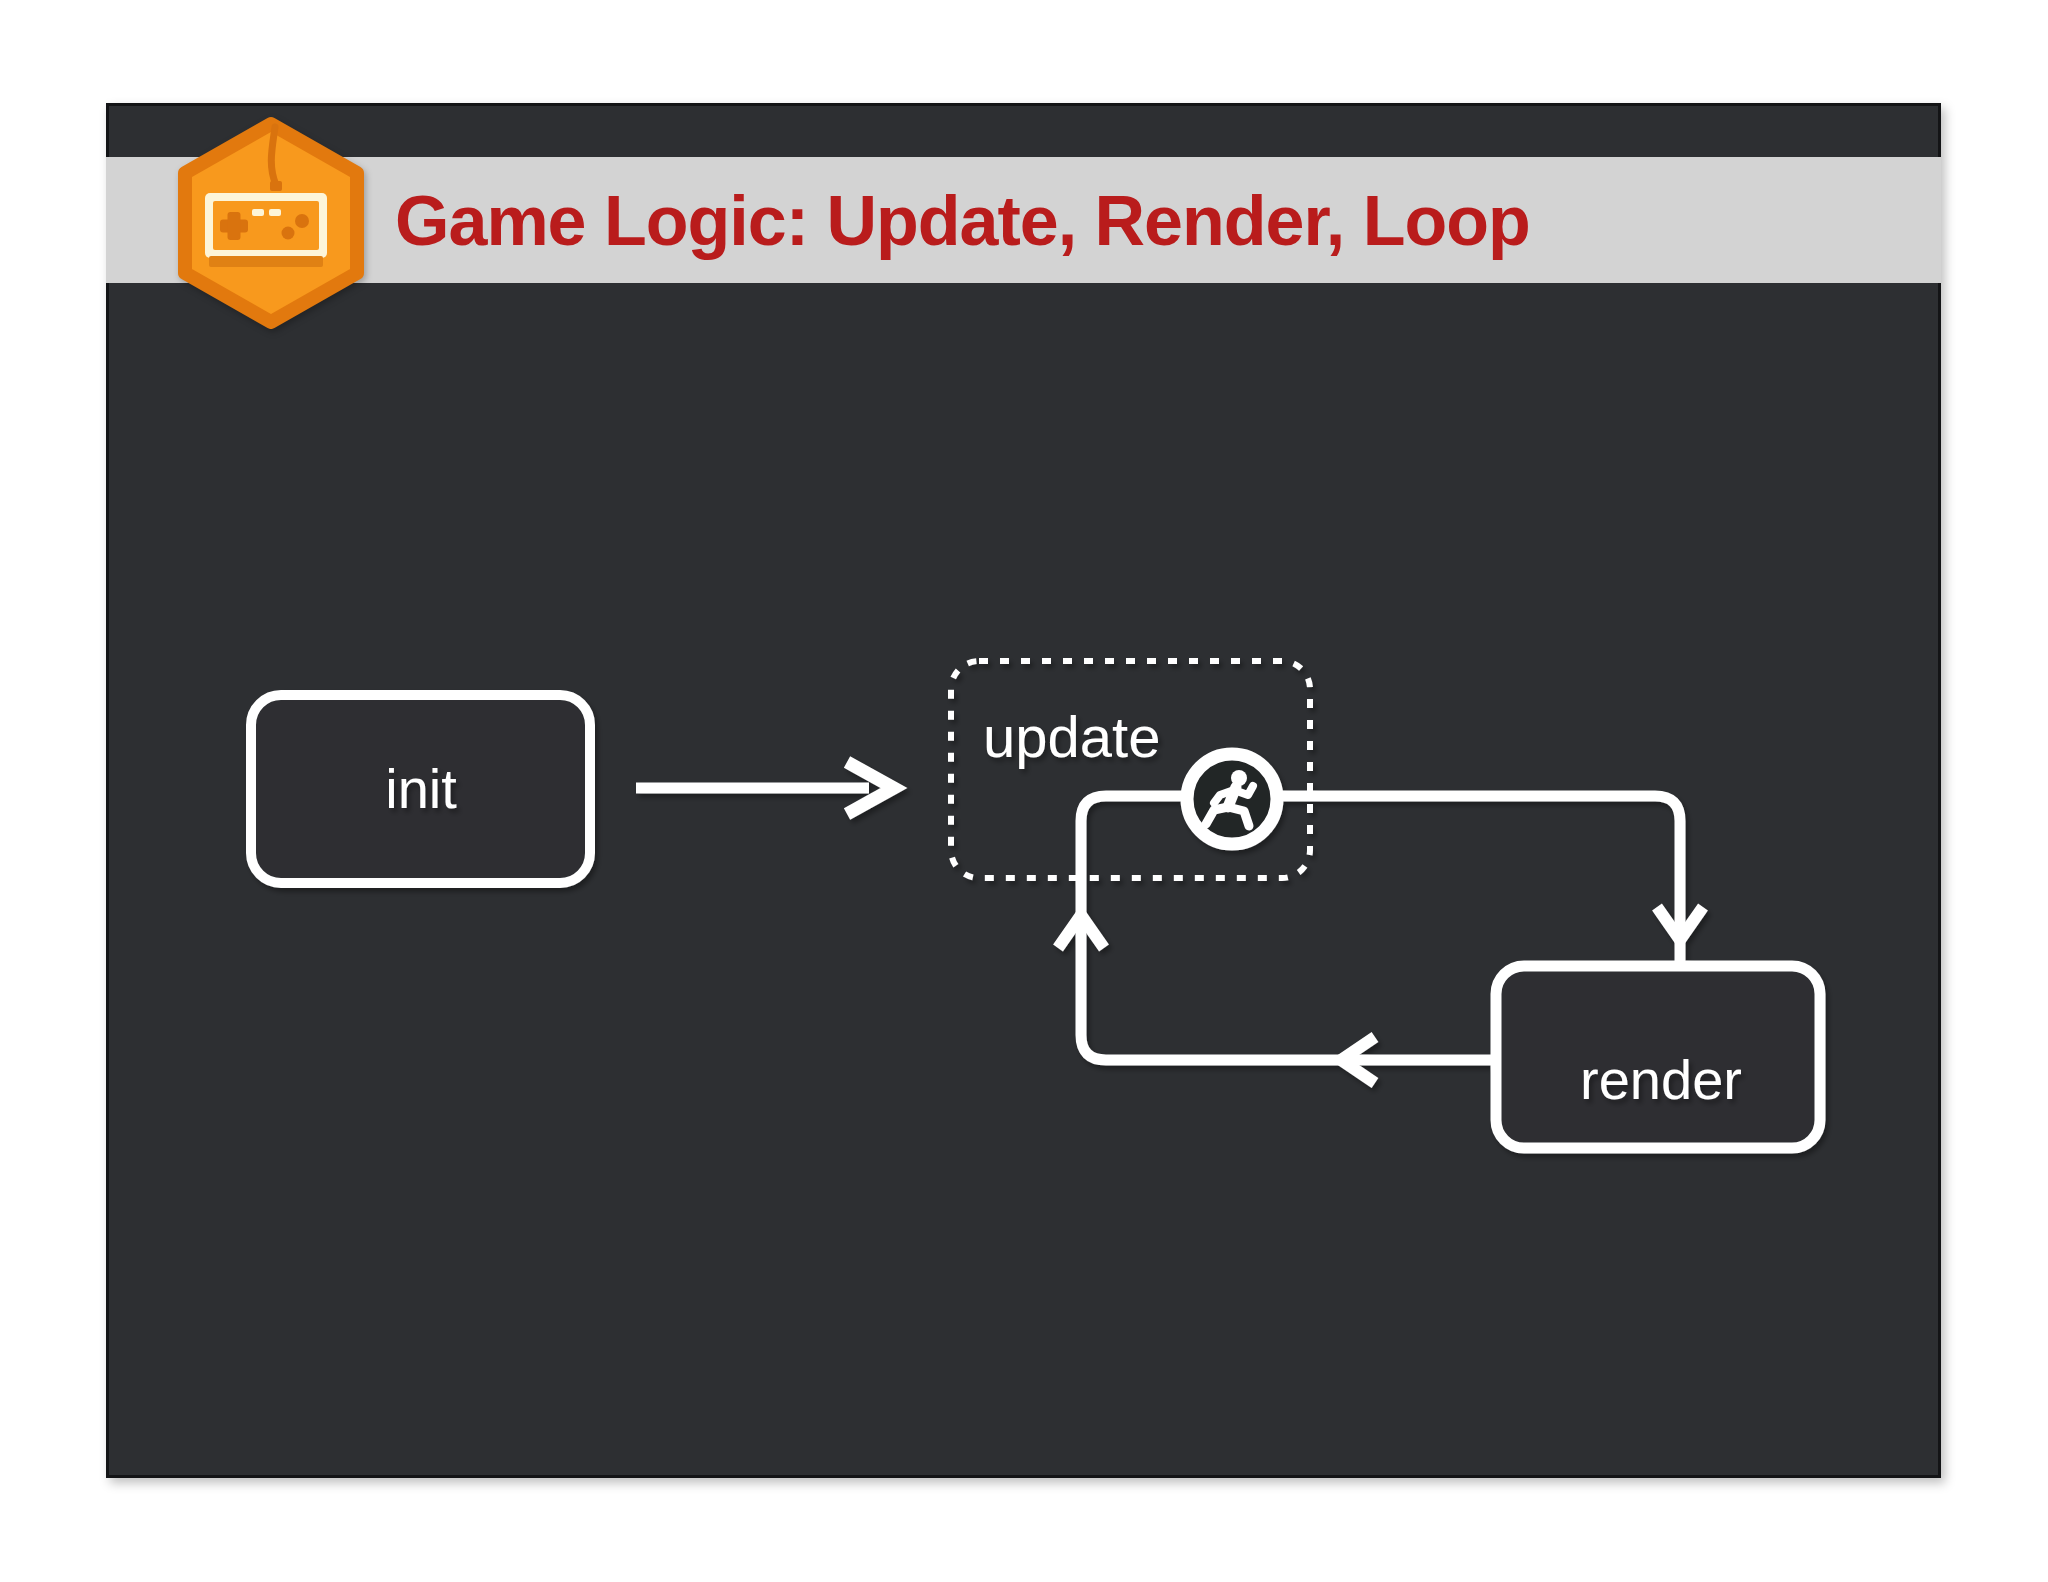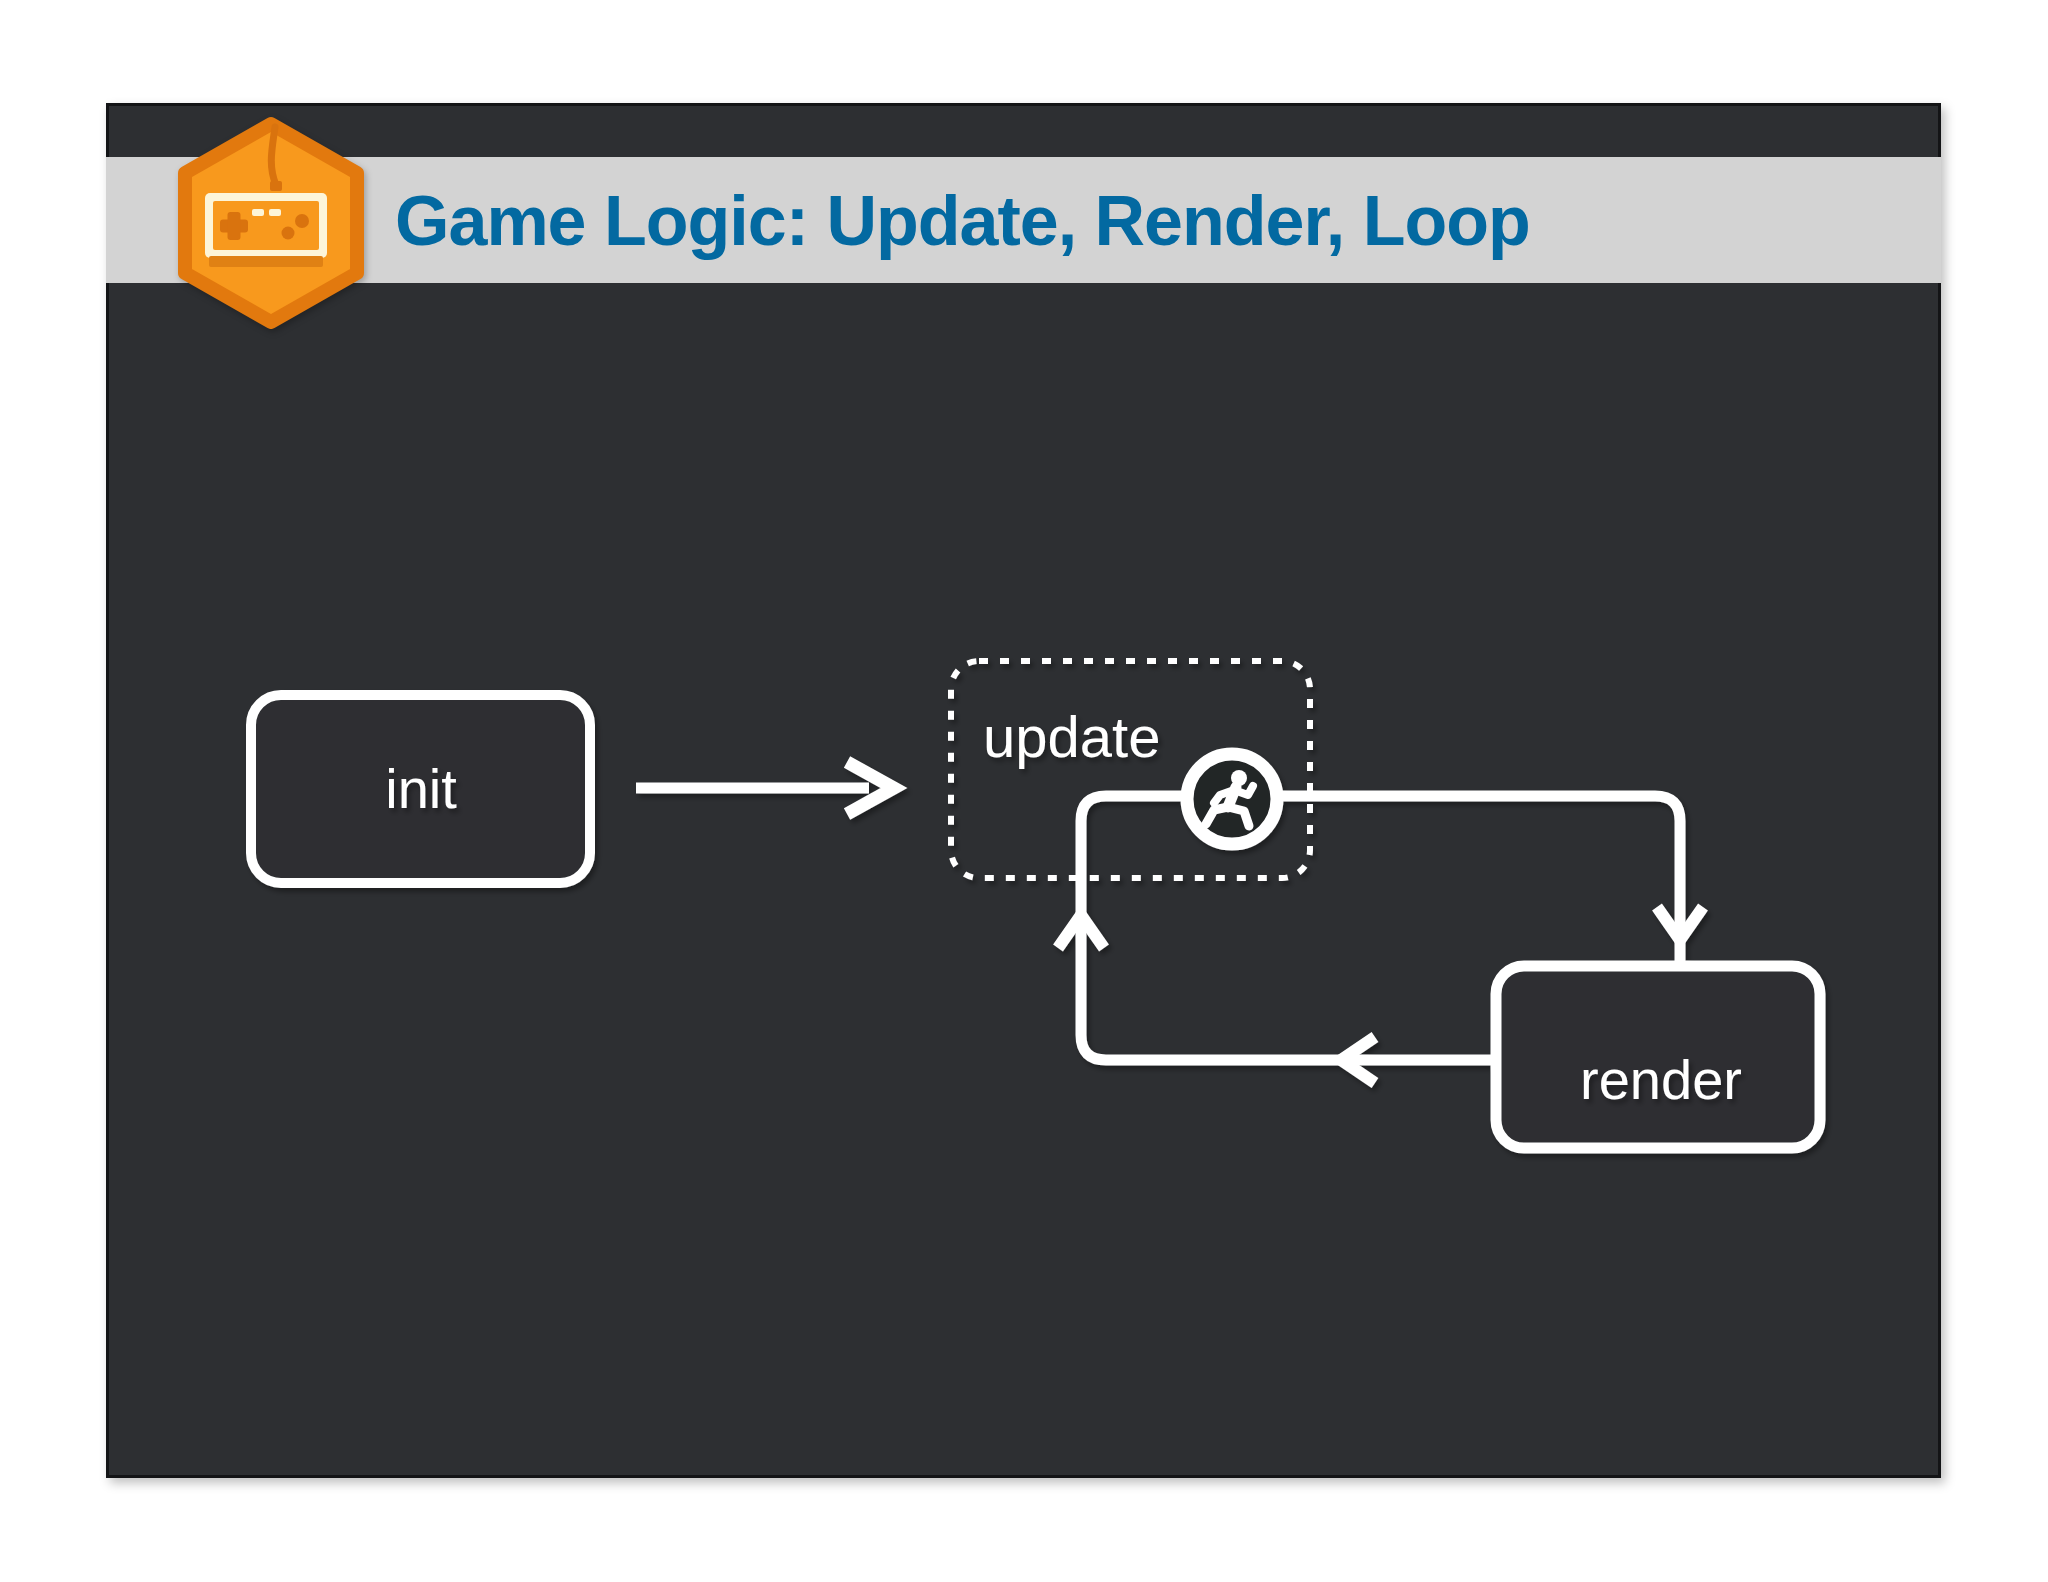--- a/index.html
+++ b/index.html
@@ -4,21 +4,21 @@
 <style>
   html,body{margin:0;padding:0;background:#ffffff;}
   .canvas{position:relative;width:2048px;height:1582px;background:#ffffff;overflow:hidden;
           font-family:"Liberation Sans",sans-serif;}
   .slide{position:absolute;left:106px;top:103px;width:1835px;height:1375px;
          background:#2d2f32;border:3px solid #131416;box-sizing:border-box;
          box-shadow:4px 5px 10px rgba(0,0,0,0.25);}
   .header-bar{position:absolute;left:-3px;top:51px;width:1835px;height:126px;
               background:#d3d3d3;}
   .slide-title{position:absolute;left:289px;top:0;height:126px;line-height:128px;
-               font-size:70px;font-weight:700;letter-spacing:-1px;color:#0369a1;
+               font-size:70px;font-weight:700;letter-spacing:-1px;color:#b91c1c;
                white-space:nowrap;}
   .badge{position:absolute;left:56px;top:4px;width:212px;height:226px;
          filter:drop-shadow(2px 3px 3px rgba(0,0,0,0.25));}
   .diagram{position:absolute;left:0;top:0;width:1835px;height:1375px;}
   .node-label{fill:#ffffff;font-family:"Liberation Sans",sans-serif;}
 </style>
 </head>
 <body>
 
 <div class="canvas">

